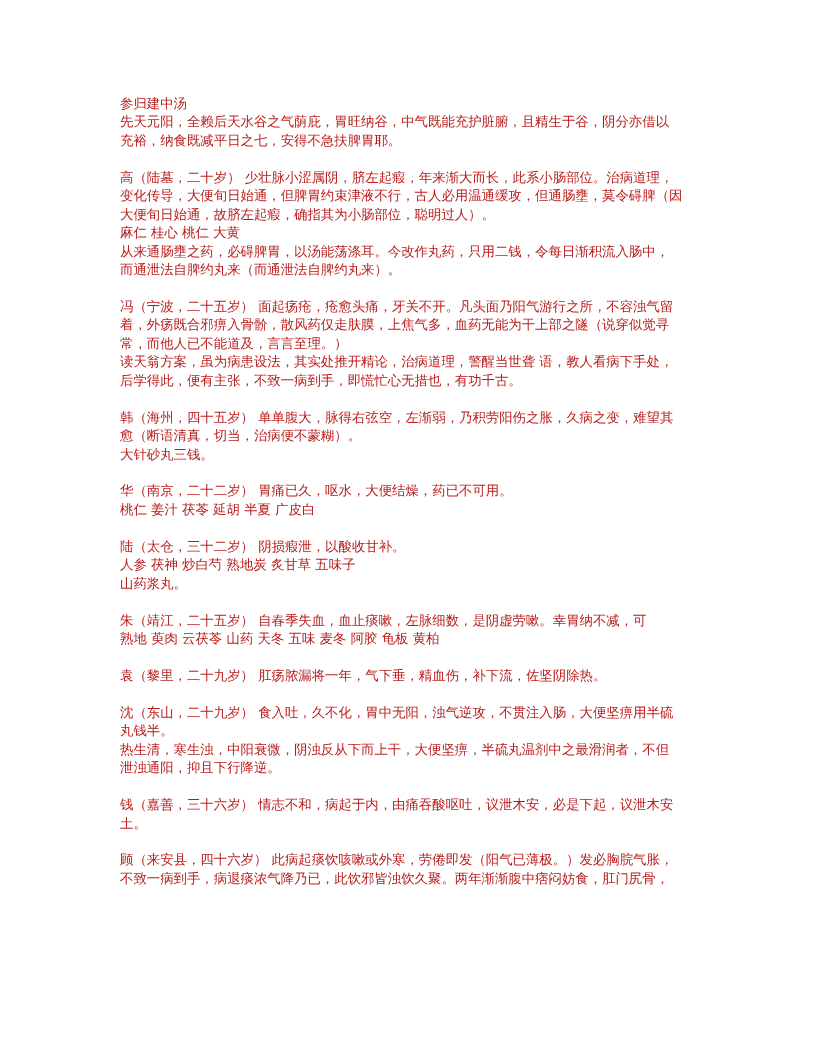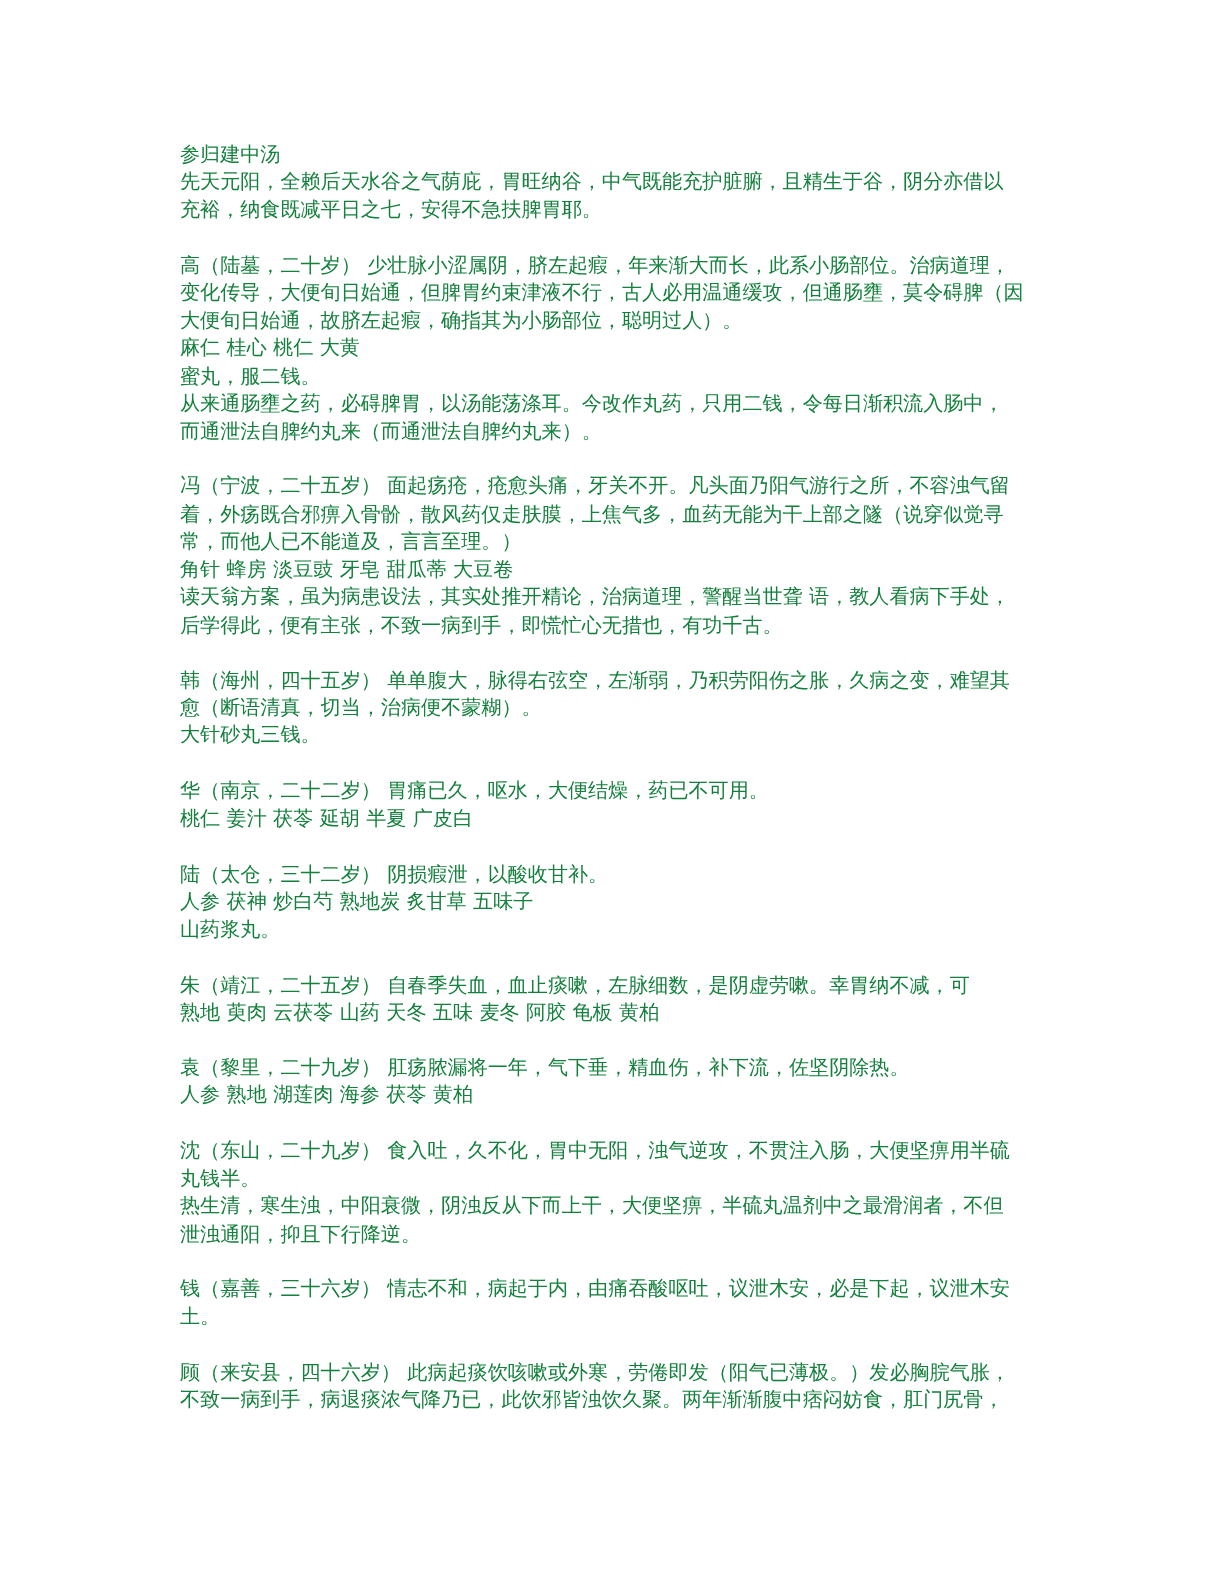--- a/index.html
+++ b/index.html
@@ -1,49 +1,47 @@
 <!DOCTYPE html>
 <html><head>
 <meta charset="utf-8">
 <style>
   html, body { margin:0; padding:0; background:#ffffff; }
   body { width:816px; height:1056px; position:relative; overflow:hidden; }
   .page {
     position:absolute; left:120px; top:95px; width:580px;
     font-family: "DejaVu Serif", "Liberation Serif", serif;
-    font-size:13.4px; line-height:18.45px; color:#15803d;
+    font-size:13.4px; line-height:18.45px; color:#b91c1c;
   }
   .line { white-space:pre-wrap; word-break:break-all; }
   .blank { height:18.45px; }
 </style>
 </head>
 <body>
 
 <div class="page">
   <div class="line">参归建中汤</div>
   <div class="line">先天元阳，全赖后天水谷之气荫庇，胃旺纳谷，中气既能充护脏腑，且精生于谷，阴分亦借以</div>
   <div class="line">充裕，纳食既减平日之七，安得不急扶脾胃耶。</div>
   <div class="blank"></div>
 
   <div>
     <div class="line">高（陆墓，二十岁） 少壮脉小涩属阴，脐左起瘕，年来渐大而长，此系小肠部位。治病道理，</div>
     <div class="line">变化传导，大便旬日始通，但脾胃约束津液不行，古人必用温通缓攻，但通肠壅，莫令碍脾（因</div>
     <div class="line">大便旬日始通，故脐左起瘕，确指其为小肠部位，聪明过人）。</div>
     <div class="line">麻仁 桂心 桃仁 大黄</div>
-    <div class="line">蜜丸，服二钱。</div>
     <div class="line">从来通肠壅之药，必碍脾胃，以汤能荡涤耳。今改作丸药，只用二钱，令每日渐积流入肠中，</div>
     <div class="line">而通泄法自脾约丸来（而通泄法自脾约丸来）。</div>
   </div>
   <div class="blank"></div>
 
   <div>
     <div class="line">冯（宁波，二十五岁） 面起疡疮，疮愈头痛，牙关不开。凡头面乃阳气游行之所，不容浊气留</div>
     <div class="line">着，外疡既合邪痹入骨骱，散风药仅走肤膜，上焦气多，血药无能为干上部之隧（说穿似觉寻</div>
     <div class="line">常，而他人已不能道及，言言至理。）</div>
-    <div class="line">角针 蜂房 淡豆豉 牙皂 甜瓜蒂 大豆卷</div>
     <div class="line">读天翁方案，虽为病患设法，其实处推开精论，治病道理，警醒当世聋 语，教人看病下手处，</div>
     <div class="line">后学得此，便有主张，不致一病到手，即慌忙心无措也，有功千古。</div>
   </div>
   <div class="blank"></div>
 
   <div>
     <div class="line">韩（海州，四十五岁） 单单腹大，脉得右弦空，左渐弱，乃积劳阳伤之胀，久病之变，难望其</div>
     <div class="line">愈（断语清真，切当，治病便不蒙糊）。</div>
     <div class="line">大针砂丸三钱。</div>
   </div>
@@ -63,21 +61,20 @@
   <div class="blank"></div>
 
   <div>
     <div class="line">朱（靖江，二十五岁） 自春季失血，血止痰嗽，左脉细数，是阴虚劳嗽。幸胃纳不减，可</div>
     <div class="line">熟地 萸肉 云茯苓 山药 天冬 五味 麦冬 阿胶 龟板 黄柏</div>
   </div>
   <div class="blank"></div>
 
   <div>
     <div class="line">袁（黎里，二十九岁） 肛疡脓漏将一年，气下垂，精血伤，补下流，佐坚阴除热。</div>
-    <div class="line">人参 熟地 湖莲肉 海参 茯苓 黄柏</div>
   </div>
   <div class="blank"></div>
 
   <div>
     <div class="line">沈（东山，二十九岁） 食入吐，久不化，胃中无阳，浊气逆攻，不贯注入肠，大便坚痹用半硫</div>
     <div class="line">丸钱半。</div>
     <div class="line">热生清，寒生浊，中阳衰微，阴浊反从下而上干，大便坚痹，半硫丸温剂中之最滑润者，不但</div>
     <div class="line">泄浊通阳，抑且下行降逆。</div>
   </div>
   <div class="blank"></div>

